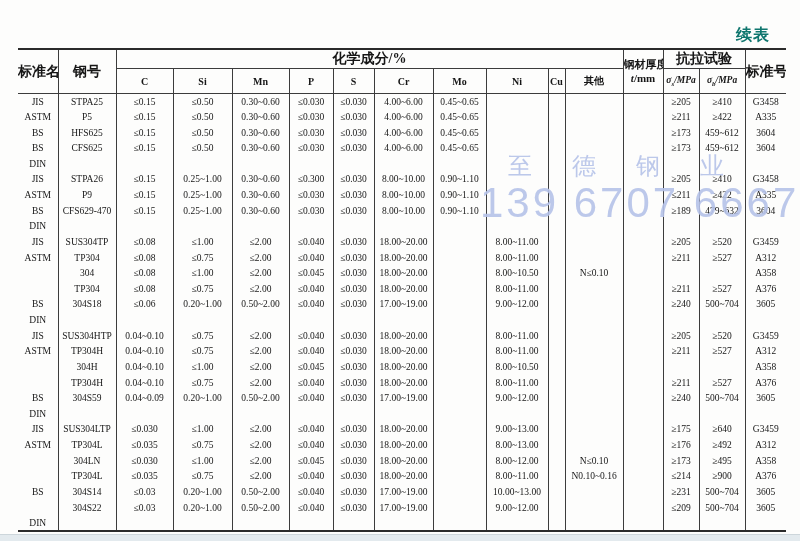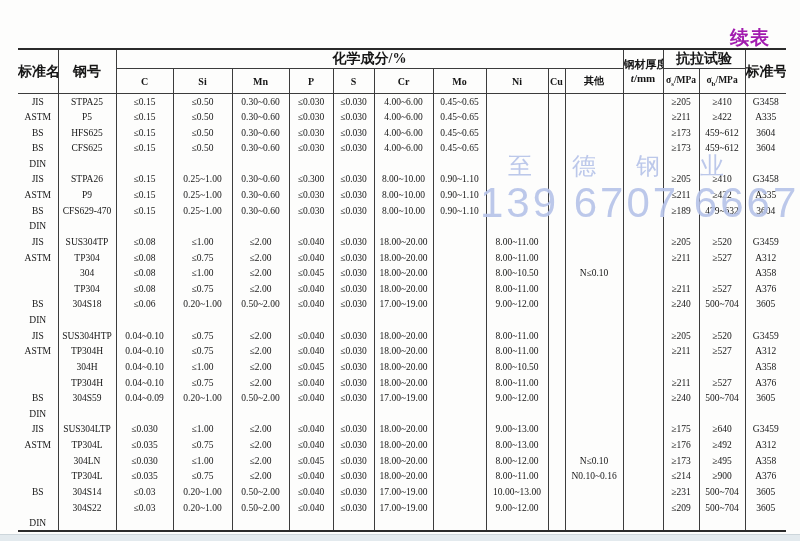--- a/index.html
+++ b/index.html
@@ -6,21 +6,21 @@
   html, body { margin: 0; padding: 0; }
   body {
     width: 800px; height: 541px;
     background: #fdfdfc;
     font-family: "Liberation Serif", "DejaVu Serif", serif;
     position: relative;
     overflow: hidden;
   }
   .continued-label {
     position: absolute; top: 25px; right: 30px;
-    font-size: 19px; font-weight: bold; color: #a21caf;
+    font-size: 16px; font-weight: bold; color: #0f766e;
     letter-spacing: 1px;
   }
   table.std-table {
     position: absolute; left: 18px; top: 48px;
     width: 768px;
     border-collapse: collapse;
     table-layout: fixed;
     border-top: 2px solid #2b2b2b;
     border-bottom: 2px solid #2b2b2b;
   }
@@ -32,21 +32,21 @@
     color: #161616;
     white-space: nowrap;
     overflow: hidden;
   }
   .std-table tr > *:first-child { border-left: none; }
   .std-table tr > *:last-child  { border-right: none; }
   .std-table thead th { font-weight: bold; font-size: 14px; }
   .std-table thead tr.hrow1 th { height: 17px; }
   .std-table thead tr.hrow2 th { height: 25px; }
   .std-table thead th.elem { font-size: 10px; font-weight: bold; }
-  .std-table thead th.sigma { font-size: 9.5px; }
+  .std-table thead th.sigma { font-size: 9.5px; font-style: italic; }
   .std-table thead th.sigma sub { font-size: 7px; }
   .std-table thead th.thickness { font-size: 11px; line-height: 1.25; }
   .std-table tbody td {
     border-top: none; border-bottom: none;
     height: 15.64px;
     font-size: 9.5px;
   }
   .wm {
     position: absolute;
     pointer-events: none;

